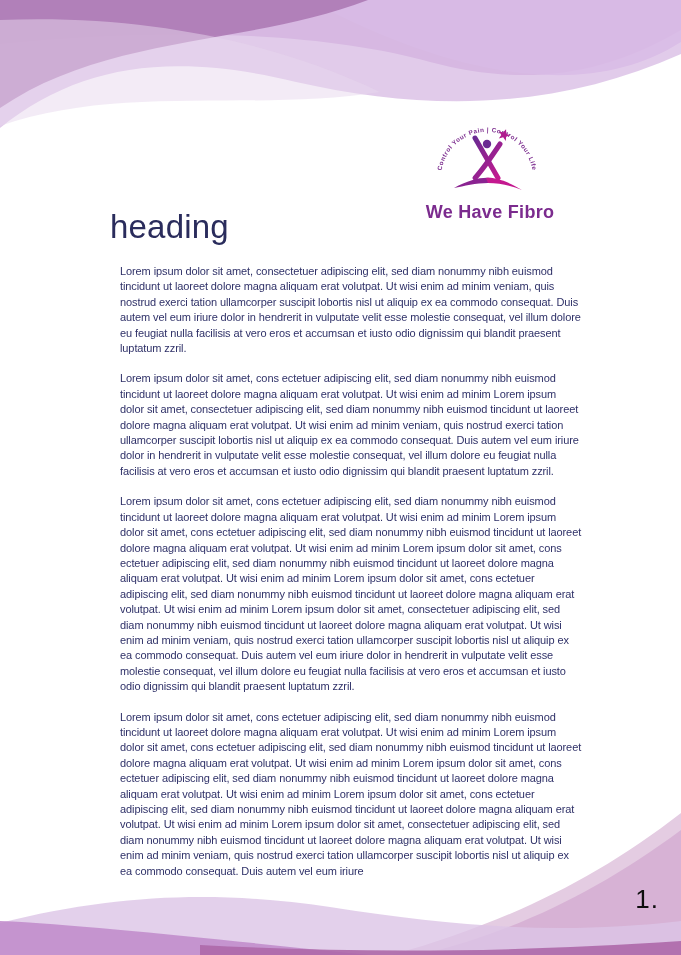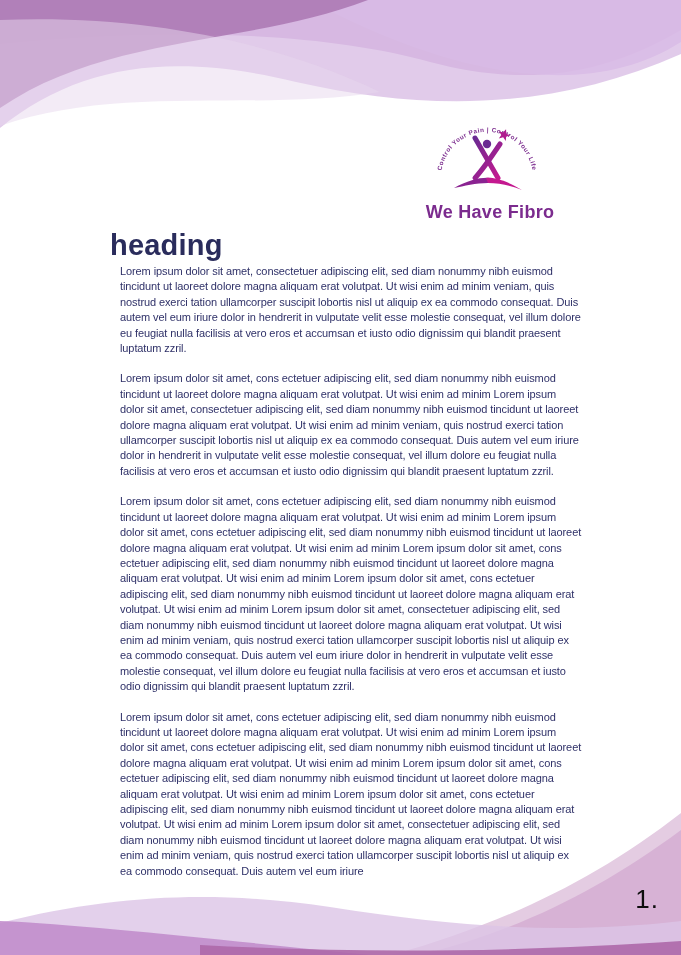--- a/index.html
+++ b/index.html
@@ -17,22 +17,22 @@
     position:absolute;top:122px;left:424px;width:132px;
     text-align:center;
   }
   .logo svg{display:block;margin:0 auto;}
   .logo-name{
     margin-top:2px;
     font-size:18px;font-weight:600;letter-spacing:.3px;
     color:#7b2b8e;
   }
   .page-title{
-    position:absolute;top:229px;left:110px;margin:0;
-    font-size:29px;font-weight:700;letter-spacing:.2px;
+    position:absolute;top:208px;left:110px;margin:0;
+    font-size:33px;font-weight:400;letter-spacing:.2px;
     color:#2a2c5c;
   }
   .body-copy{
     position:absolute;top:264px;left:120px;width:462px;
     color:#2f3168;
     font-size:11px;line-height:15.4px;letter-spacing:-0.1px;
   }
   .body-copy p{margin:0 0 15px 0;}
   .page-number{
     position:absolute;top:884px;right:22px;

